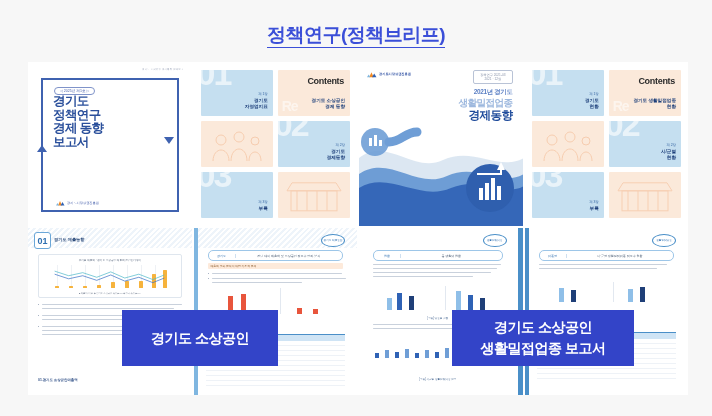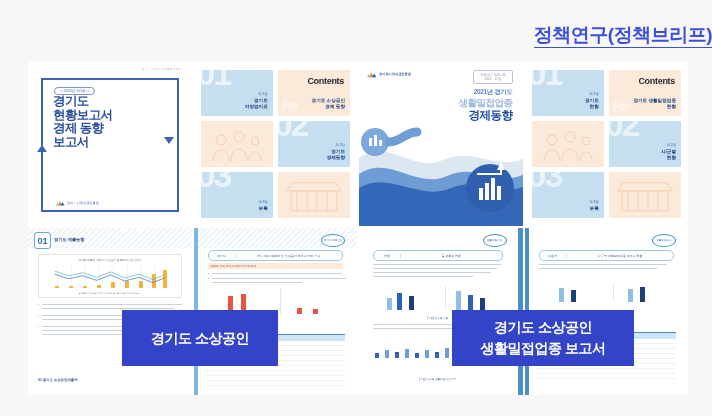--- a/index.html
+++ b/index.html
@@ -6,21 +6,21 @@
   body{
     width:712px;height:416px;
     background:#f7f7f7;
     font-family:"Liberation Sans","DejaVu Sans",sans-serif;
     overflow:hidden;
     position:relative;
   }
   
   .page-title{
     position:absolute;left:0;top:22px;width:712px;
-    text-align:right;
+    text-align:center;
     font-size:19px;font-weight:700;
     color:#3b4fd8;
     letter-spacing:-0.5px;
   }
   .page-title span{border-bottom:1.5px solid #3b4fd8;padding-bottom:2px;}
 
   
   .gallery{
     position:absolute;left:28px;top:62px;
     width:660px;height:333px;
@@ -180,21 +180,21 @@
 <div class="gallery">
 
   <div class="thumb cover1">
     <div class="topline">경기도 소상공인 경기동향 분석보고</div>
     <div class="frame"></div>
     <div class="arr-r"></div>
     <div class="arr-l"></div>
     <div class="badge">◁ 2025년 제1호 ▷</div>
     <div class="ttl">
       <div>경기도</div>
-      <div>현황보고서</div>
+      <div>정책연구</div>
       <div>경제 동향</div>
       <div>보고서</div>
     </div>
     <div class="logo">
       <svg class="mk" viewBox="0 0 18 14">
         <polygon points="4,13 8,4 12,13" fill="#f08a25"></polygon>
         <polygon points="9,13 13,6 17,13" fill="#2f62b5"></polygon>
         <polygon points="0,13 3,8 6,13" fill="#7fb6e0"></polygon>
       </svg>
       <span class="lt">경기도시장상권진흥원</span>

